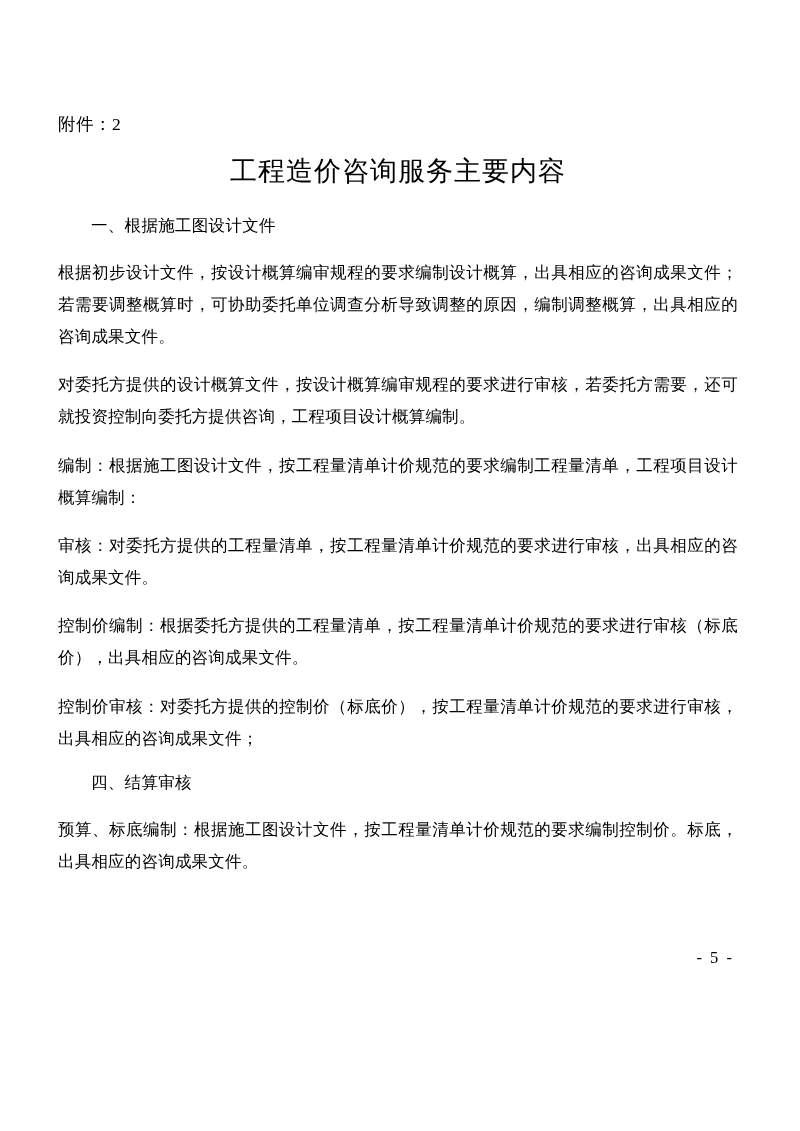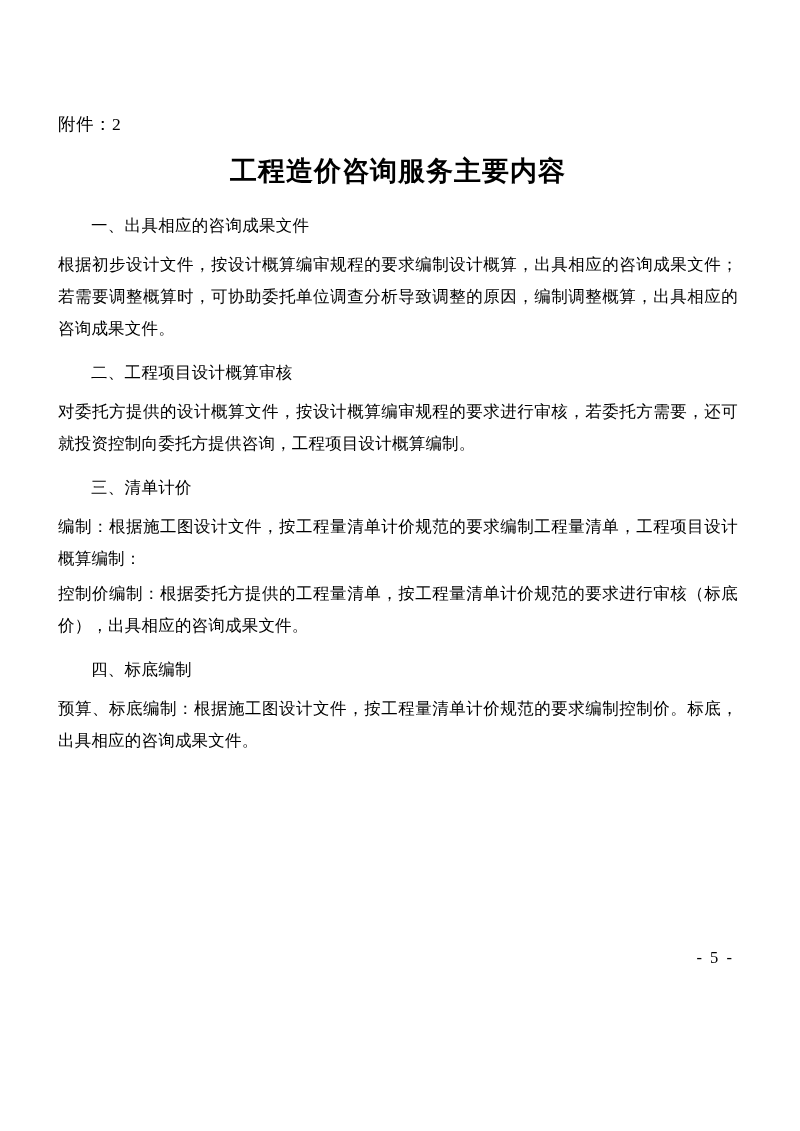--- a/index.html
+++ b/index.html
@@ -24,37 +24,37 @@
   }
   .attachment-line {
     font-size: 17.5px;
     letter-spacing: 0.5px;
     margin: 0 0 14px 0;
     line-height: 1.6;
   }
   .doc-title {
     text-align: center;
     font-family: "DejaVu Sans", "Liberation Sans", sans-serif;
-    font-weight: bold;
+    font-weight: normal;
     font-size: 27px;
     letter-spacing: 1px;
     margin: 6px 0 22px 0;
     line-height: 1.4;
   }
   .section-head {
     font-size: 16.5px;
     text-indent: 2em;
     margin: 14px 0 8px 0;
     line-height: 1.75;
     letter-spacing: 0.3px;
   }
   .para {
     font-size: 16.5px;
     line-height: 1.95;
-    margin: 0 0 2px 0;
+    margin: 16px 0 2px 0;
     text-align: justify;
     letter-spacing: 0.2px;
   }
   .page-number {
     position: absolute;
     right: 66px;
     bottom: 108px;
     font-size: 16.5px;
     letter-spacing: 2px;
   }
@@ -62,35 +62,35 @@
 </head>
 <body>
 
 <div class="page">
 
   <div class="attachment-line">附件：2</div>
 
   <h1 class="doc-title">工程造价咨询服务主要内容</h1>
 
   <div class="section">
-    <div class="section-head">一、出具相应的咨询成果文件</div>
+    <div class="section-head">一、根据施工图设计文件</div>
     <p class="para">根据初步设计文件，按设计概算编审规程的要求编制设计概算，出具相应的咨询成果文件；若需要调整概算时，可协助委托单位调查分析导致调整的原因，编制调整概算，出具相应的咨询成果文件。</p>
   </div>
 
   <div class="section">
-    <div class="section-head">二、工程项目设计概算审核</div>
     <p class="para">对委托方提供的设计概算文件，按设计概算编审规程的要求进行审核，若委托方需要，还可就投资控制向委托方提供咨询，工程项目设计概算编制。</p>
   </div>
 
   <div class="section">
-    <div class="section-head">三、清单计价</div>
     <p class="para">编制：根据施工图设计文件，按工程量清单计价规范的要求编制工程量清单，工程项目设计概算编制：</p>
+    <p class="para">审核：对委托方提供的工程量清单，按工程量清单计价规范的要求进行审核，出具相应的咨询成果文件。</p>
     <p class="para">控制价编制：根据委托方提供的工程量清单，按工程量清单计价规范的要求进行审核（标底价），出具相应的咨询成果文件。</p>
+    <p class="para">控制价审核：对委托方提供的控制价（标底价），按工程量清单计价规范的要求进行审核，出具相应的咨询成果文件；</p>
   </div>
 
   <div class="section">
-    <div class="section-head">四、标底编制</div>
+    <div class="section-head">四、结算审核</div>
     <p class="para">预算、标底编制：根据施工图设计文件，按工程量清单计价规范的要求编制控制价。标底，出具相应的咨询成果文件。</p>
   </div>
 
   <div class="page-number">- 5 -</div>
 
 </div>
 
 </body></html>

